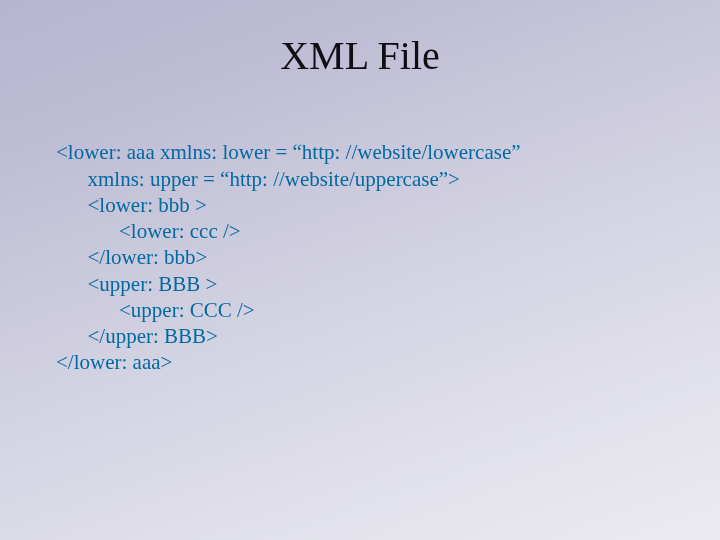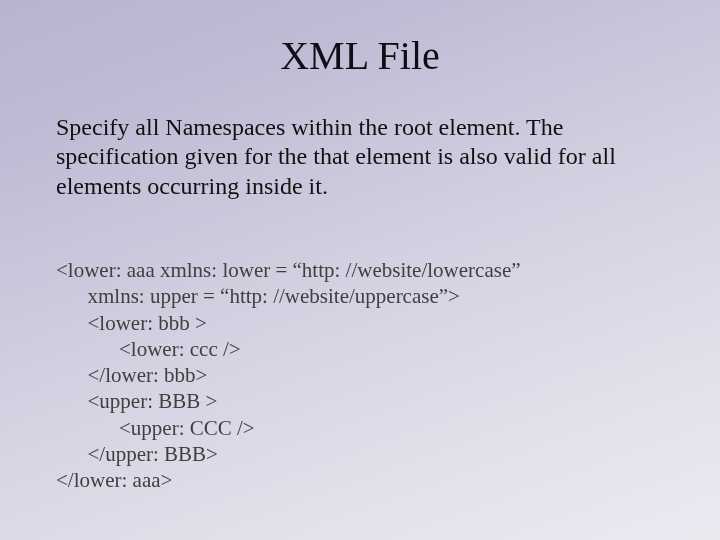--- a/index.html
+++ b/index.html
@@ -29,32 +29,31 @@
   }
   .desc {
     font-size: 24px;
     line-height: 1.22;
     margin: 0 0 30px 0;
     color: #111;
   }
   .code {
     font-size: 21px;
     line-height: 1.25;
-    color: #404040;
+    color: #0369a1;
     white-space: pre;
     font-family: "Times New Roman", Times, serif;
   }
 </style>
 </head>
 <body>
 
 <div class="slide">
   <h1 class="title">XML File</h1>
 
-  <p class="desc">Specify all Namespaces within the root element. The specification given for the that element is also valid for all elements occurring inside it.</p>
 
   <div class="code">
 <span>&lt;lower: aaa xmlns: lower = “http: //website/lowercase”</span>
 <span>      xmlns: upper = “http: //website/uppercase”&gt;</span>
 <span>      &lt;lower: bbb &gt;</span>
 <span>            &lt;lower: ccc /&gt;</span>
 <span>      &lt;/lower: bbb&gt;</span>
 <span>      &lt;upper: BBB &gt;</span>
 <span>            &lt;upper: CCC /&gt;</span>
 <span>      &lt;/upper: BBB&gt;</span>

